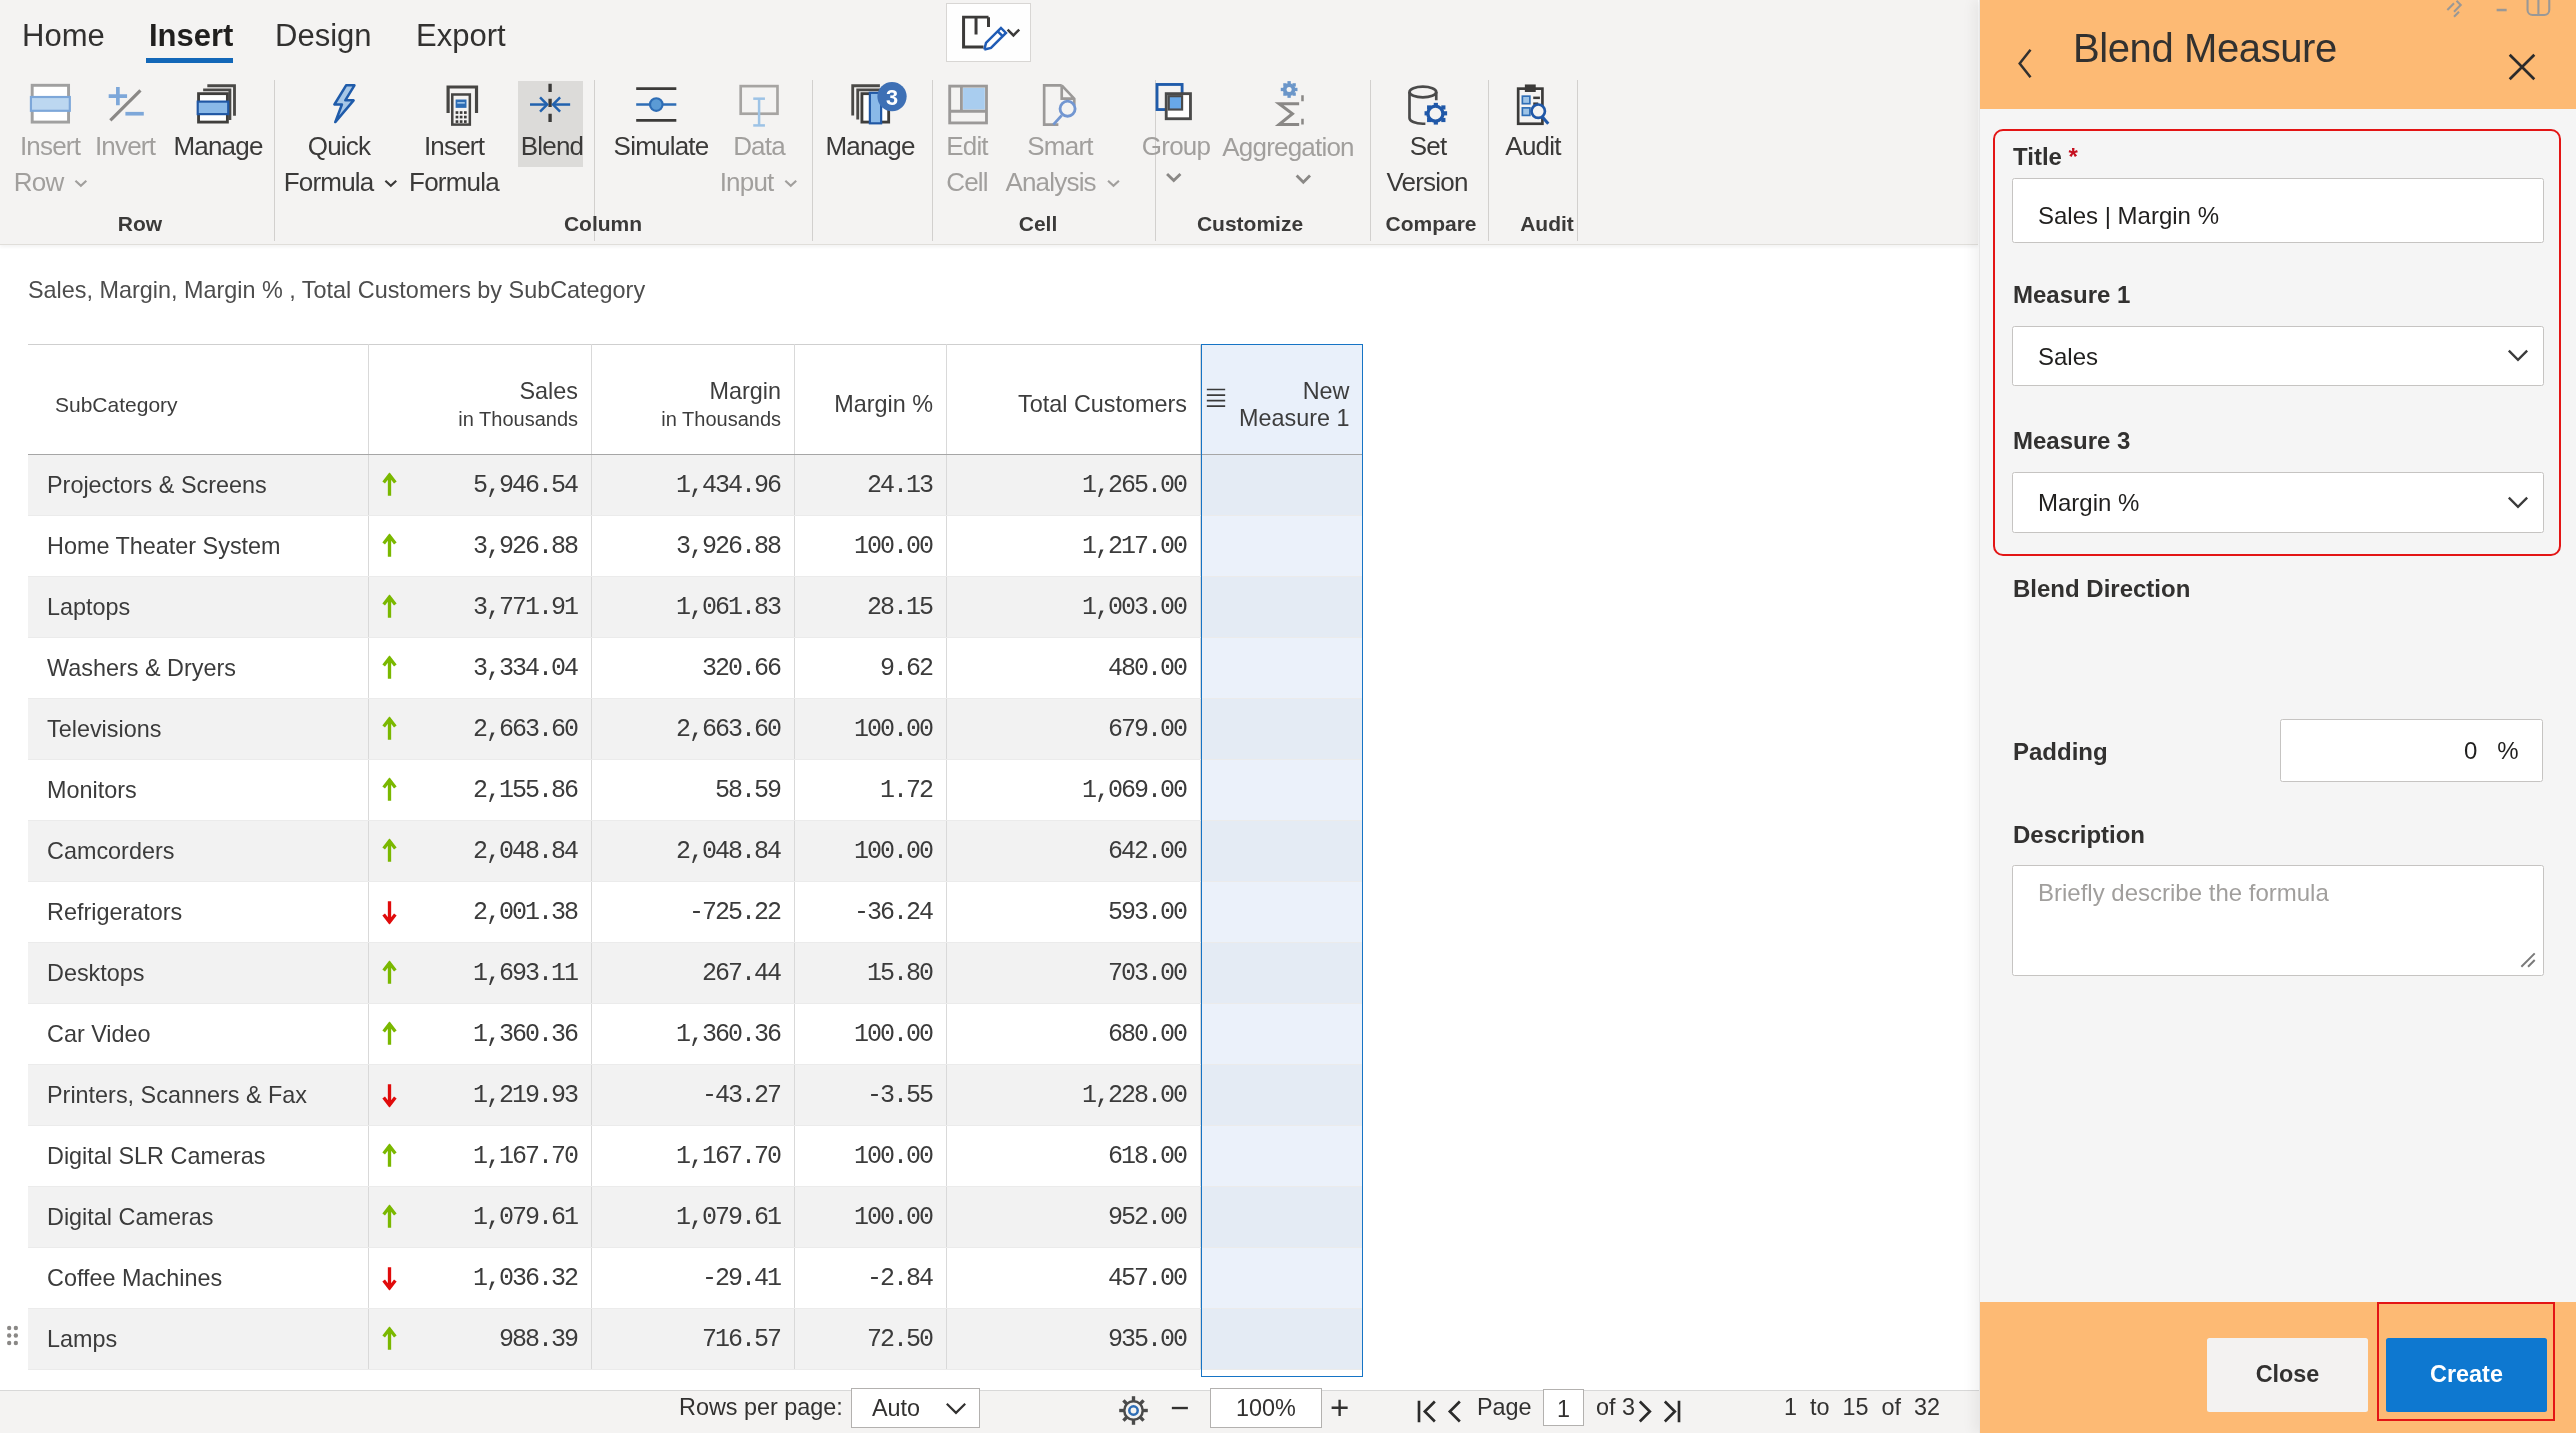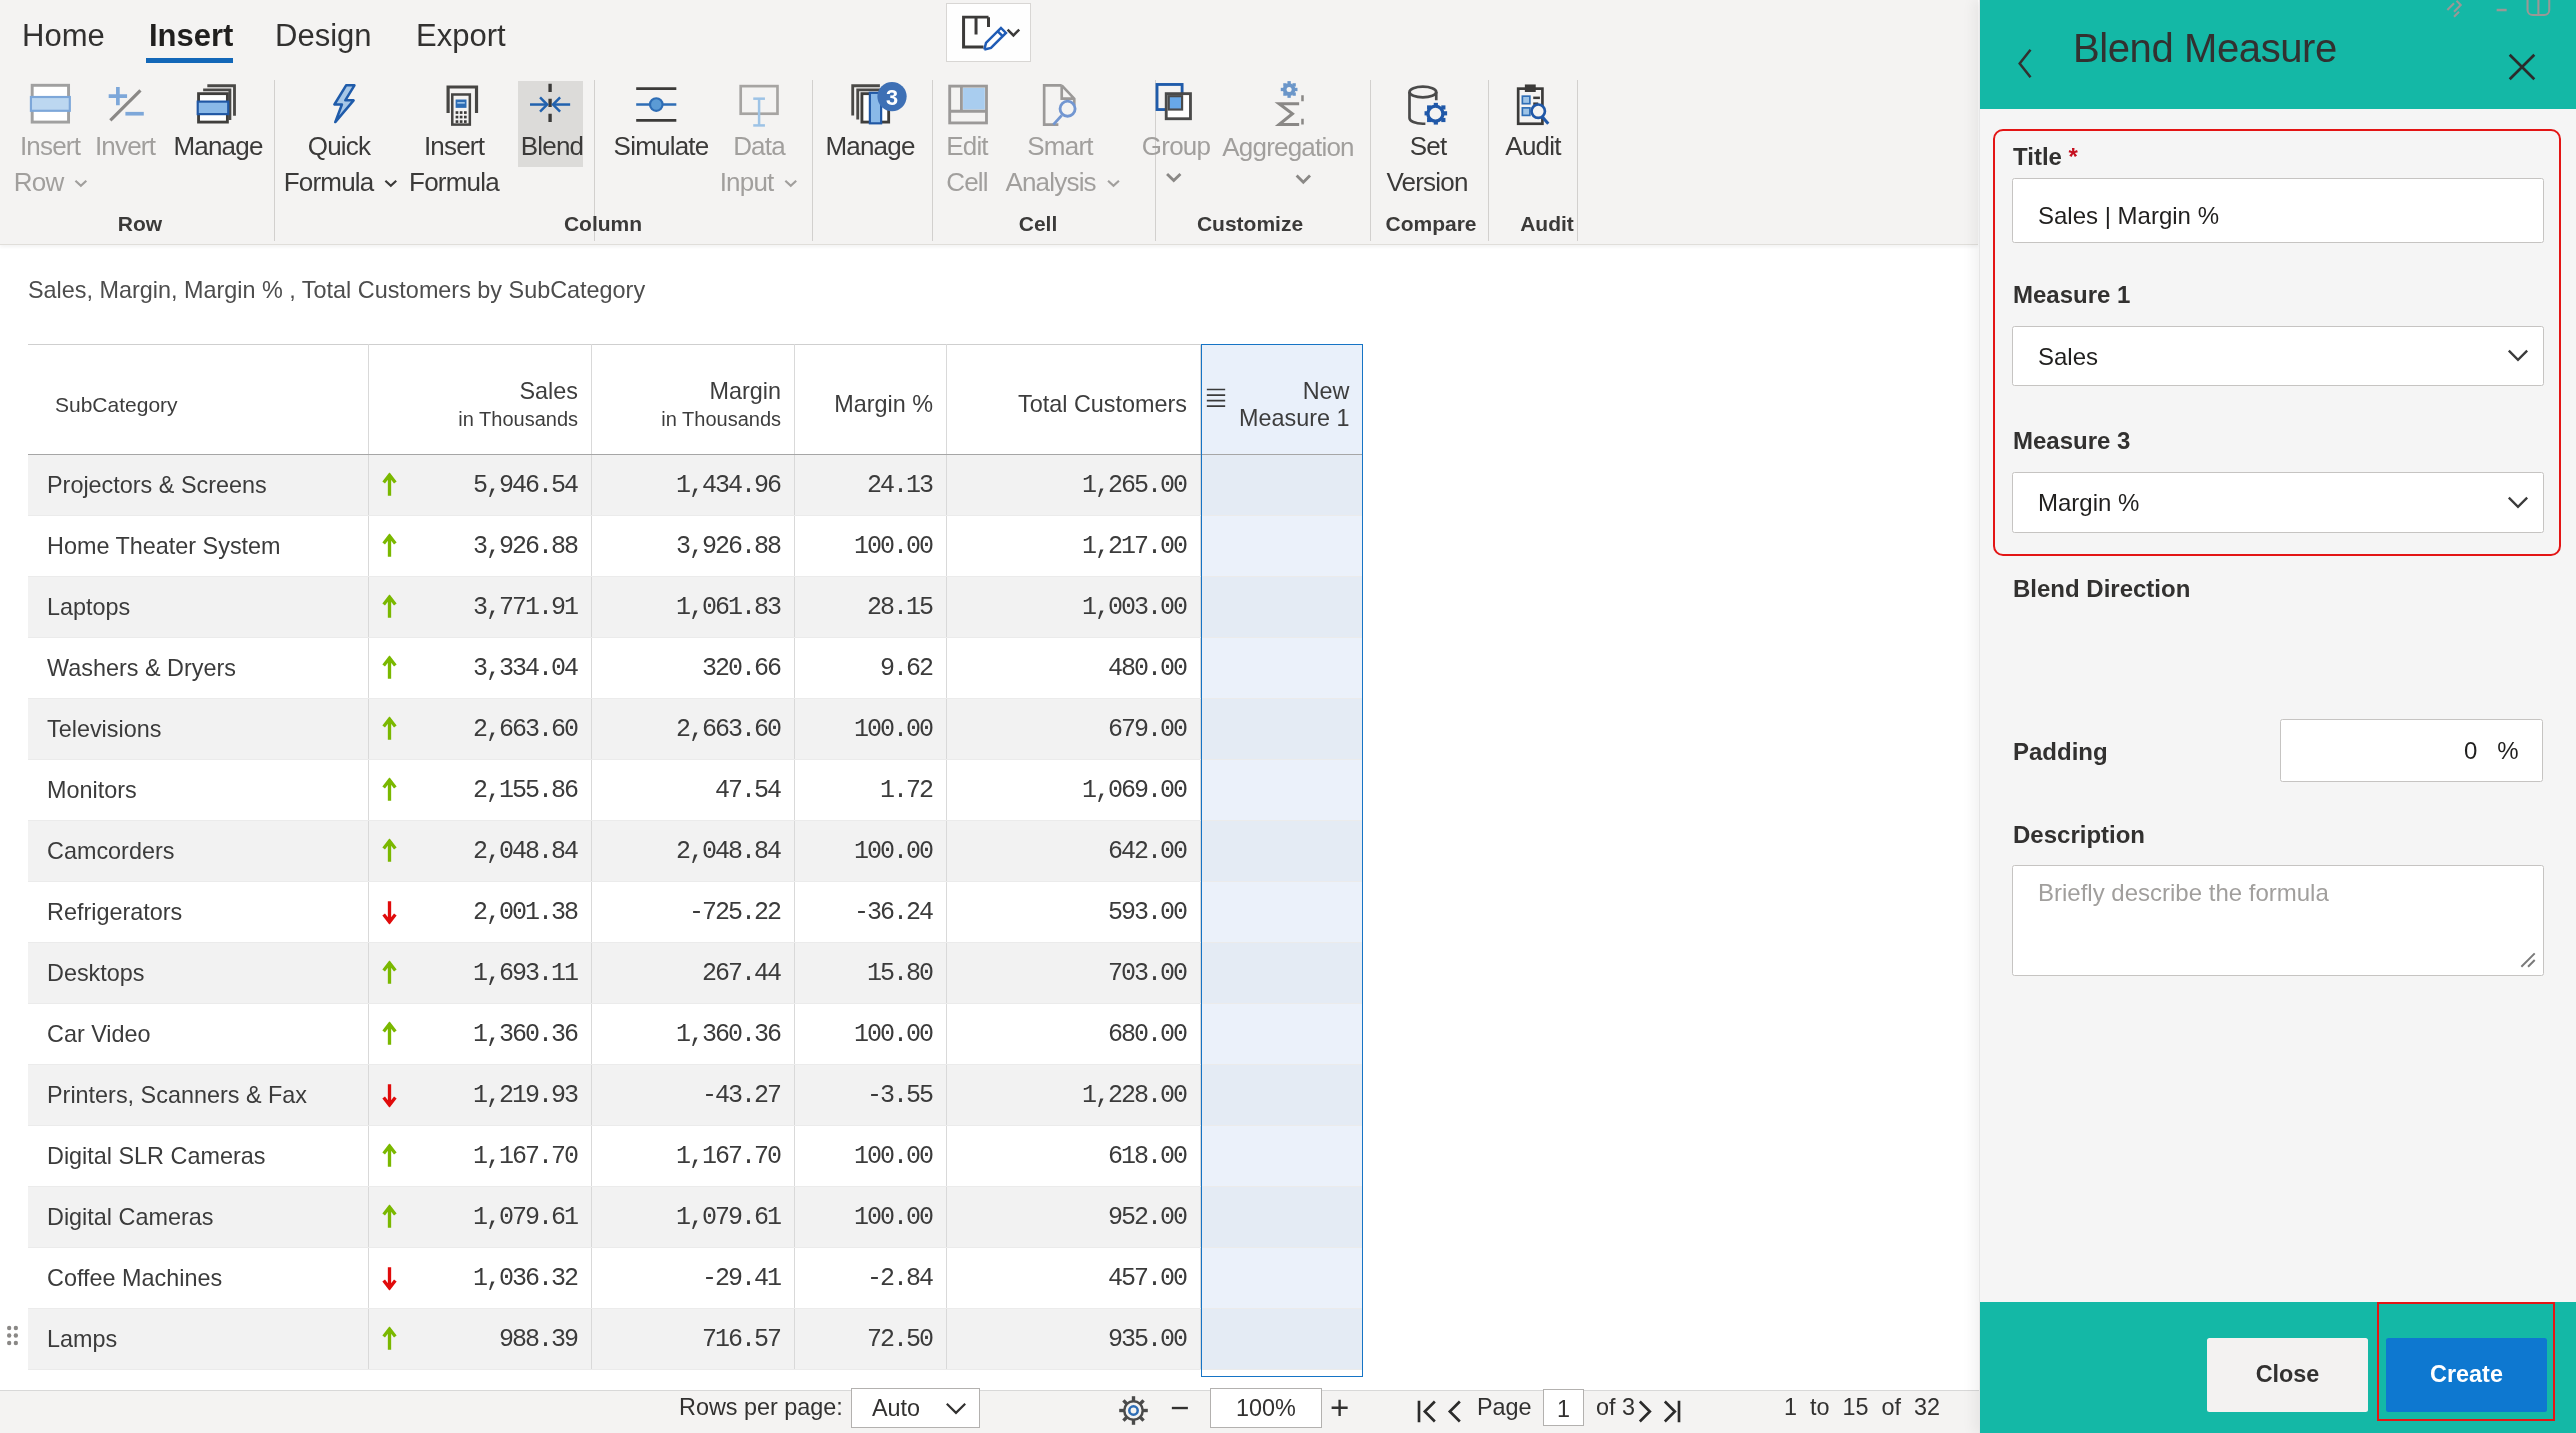--- a/index.html
+++ b/index.html
@@ -33,21 +33,21 @@
 tr.odd td.nc { background:#e4ebf4; }
 tr.even td.nc { background:#ebf1fa; }
 .arrow { position:absolute; left:13.4px; top:50%; transform:translateY(-50%); }
 #bluebox { position:absolute; left:1201px; top:344px; width:162px; height:1033px; border:1.7px solid #1674c5; pointer-events:none; }
 
 
 #bbar { position:absolute; left:0; top:1390px; width:1979px; height:43px; background:#f4f3f2; border-top:0.8px solid #d8d8d8; font-size:23.4px; color:#323130; }
 .bbox { position:absolute; background:#fff; border:0.8px solid #b3b1af; }
 
 
-#panel { position:absolute; left:1979px; top:0; width:597px; height:1434px; background:#14b8a6; border-left:0.8px solid #e6e6e6; box-shadow:-5.9px 0 11.7px rgba(0,0,0,0.05); }
+#panel { position:absolute; left:1979px; top:0; width:597px; height:1434px; background:#fdba74; border-left:0.8px solid #e6e6e6; box-shadow:-5.9px 0 11.7px rgba(0,0,0,0.05); }
 #pbody { position:absolute; left:0; top:109px; width:597px; height:1193px; background:#f5f5f5; }
 #ptitle { position:absolute; left:93px; top:26px; font-size:40px; color:#323130; letter-spacing:-0.4px; }
 .plabel { position:absolute; left:33px; font-size:24px; font-weight:bold; color:#323130; }
 .pinput { position:absolute; left:32px; width:532px; background:#fff; border:0.8px solid #c6c4c2; border-radius:2.5px; font-size:24px; color:#201f1e; }
 #redbox1 { position:absolute; left:13.4px; top:20px; width:568px; height:427px; border:2.5px solid #e31515; border-radius:10px; }
 #redbox2 { position:absolute; left:397px; top:1302px; width:178px; height:119px; border:2.5px solid #e31515; }
 .pbtn { position:absolute; top:1338px; width:161px; height:74px; font-size:23.4px; font-weight:bold; text-align:center; line-height:72px; border-radius:2.5px; }
 </style>
 </head>
 <body>
@@ -324,21 +324,21 @@
 <td class="cb num">2,663.60</td>
 <td class="cb num">100.00</td>
 <td class="cb num">679.00</td>
 <td class="nc"></td>
 </tr>
 <tr class="even">
 <td class="cb rowlab">Monitors</td>
 <td class="cb num" style="position:relative;"><svg class="arrow" width="15" height="25" viewBox="0 0 18 30" fill="none" stroke="#7ab800" stroke-width="4">
               <path d="M9 28 V4 M2 12 L9 3 L16 12"></path>
             </svg>2,155.86</td>
-<td class="cb num">47.54</td>
+<td class="cb num">58.59</td>
 <td class="cb num">1.72</td>
 <td class="cb num">1,069.00</td>
 <td class="nc"></td>
 </tr>
 <tr class="odd">
 <td class="cb rowlab">Camcorders</td>
 <td class="cb num" style="position:relative;"><svg class="arrow" width="15" height="25" viewBox="0 0 18 30" fill="none" stroke="#7ab800" stroke-width="4">
               <path d="M9 28 V4 M2 12 L9 3 L16 12"></path>
             </svg>2,048.84</td>
 <td class="cb num">2,048.84</td>

